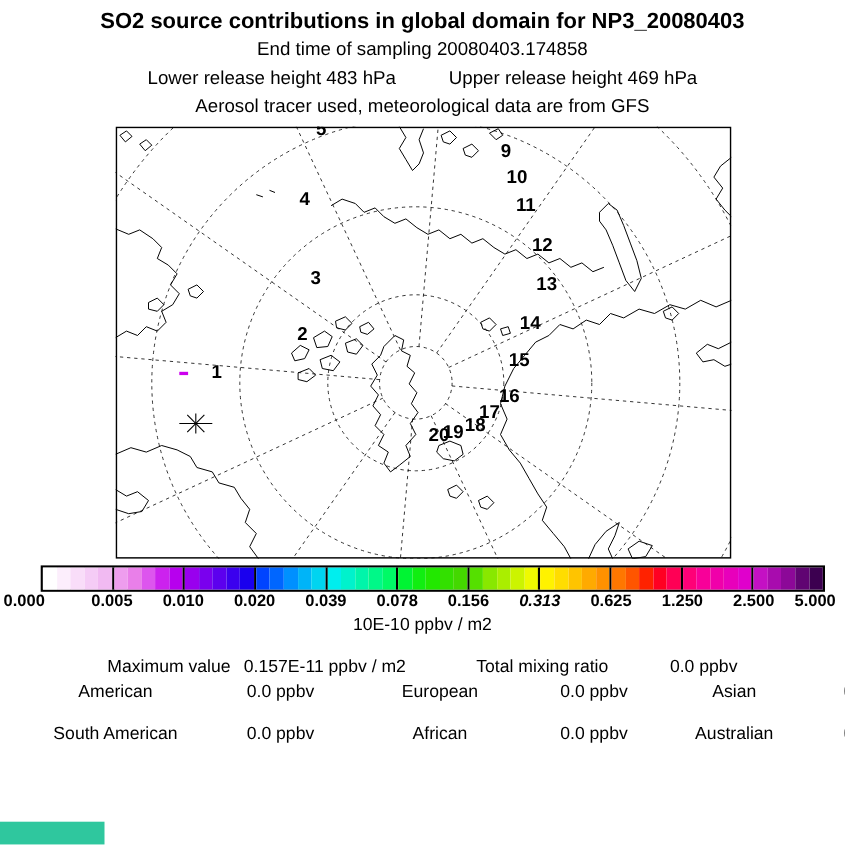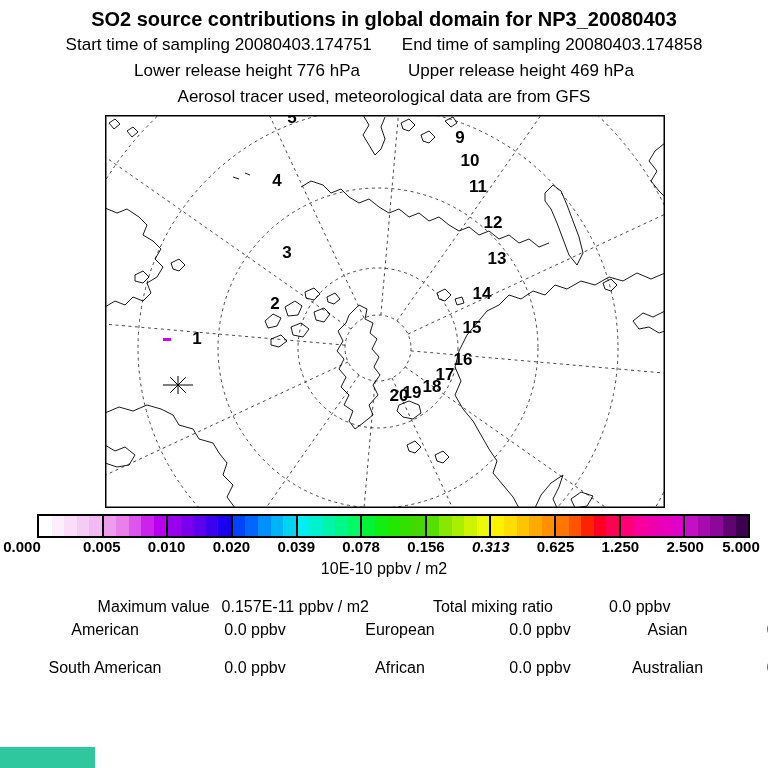--- a/index.html
+++ b/index.html
@@ -32,26 +32,25 @@
   #accentbar{position:absolute;left:0;top:747px;width:95px;height:21px;}
 </style>
 </head>
 <body>
 
 <div id="canvas">
 
   <div id="title" class="hline">SO2 source contributions in global domain for NP3_20080403</div>
 
   <div id="hdr2" class="hrow">
-    <span>Start time of sampling 20080403.174751</span>
     <span>End time of sampling 20080403.174858</span>
   </div>
 
   <div id="hdr3" class="hrow">
-    <span>Lower release height  776 hPa</span>
+    <span>Lower release height  483 hPa</span>
     <span>Upper release height  469 hPa</span>
   </div>
 
   <div id="hdr4" class="hline hrow">Aerosol tracer used, meteorological data are from GFS</div>
 
   <div id="mapbox">
     <svg id="mapsvg" width="560" height="393" viewBox="0 0 560 393" xmlns="http://www.w3.org/2000/svg">
       <g id="graticule">
           <circle cx="273" cy="233" r="33" class="grat"></circle>
           <circle cx="273" cy="233" r="80" class="grat"></circle>

